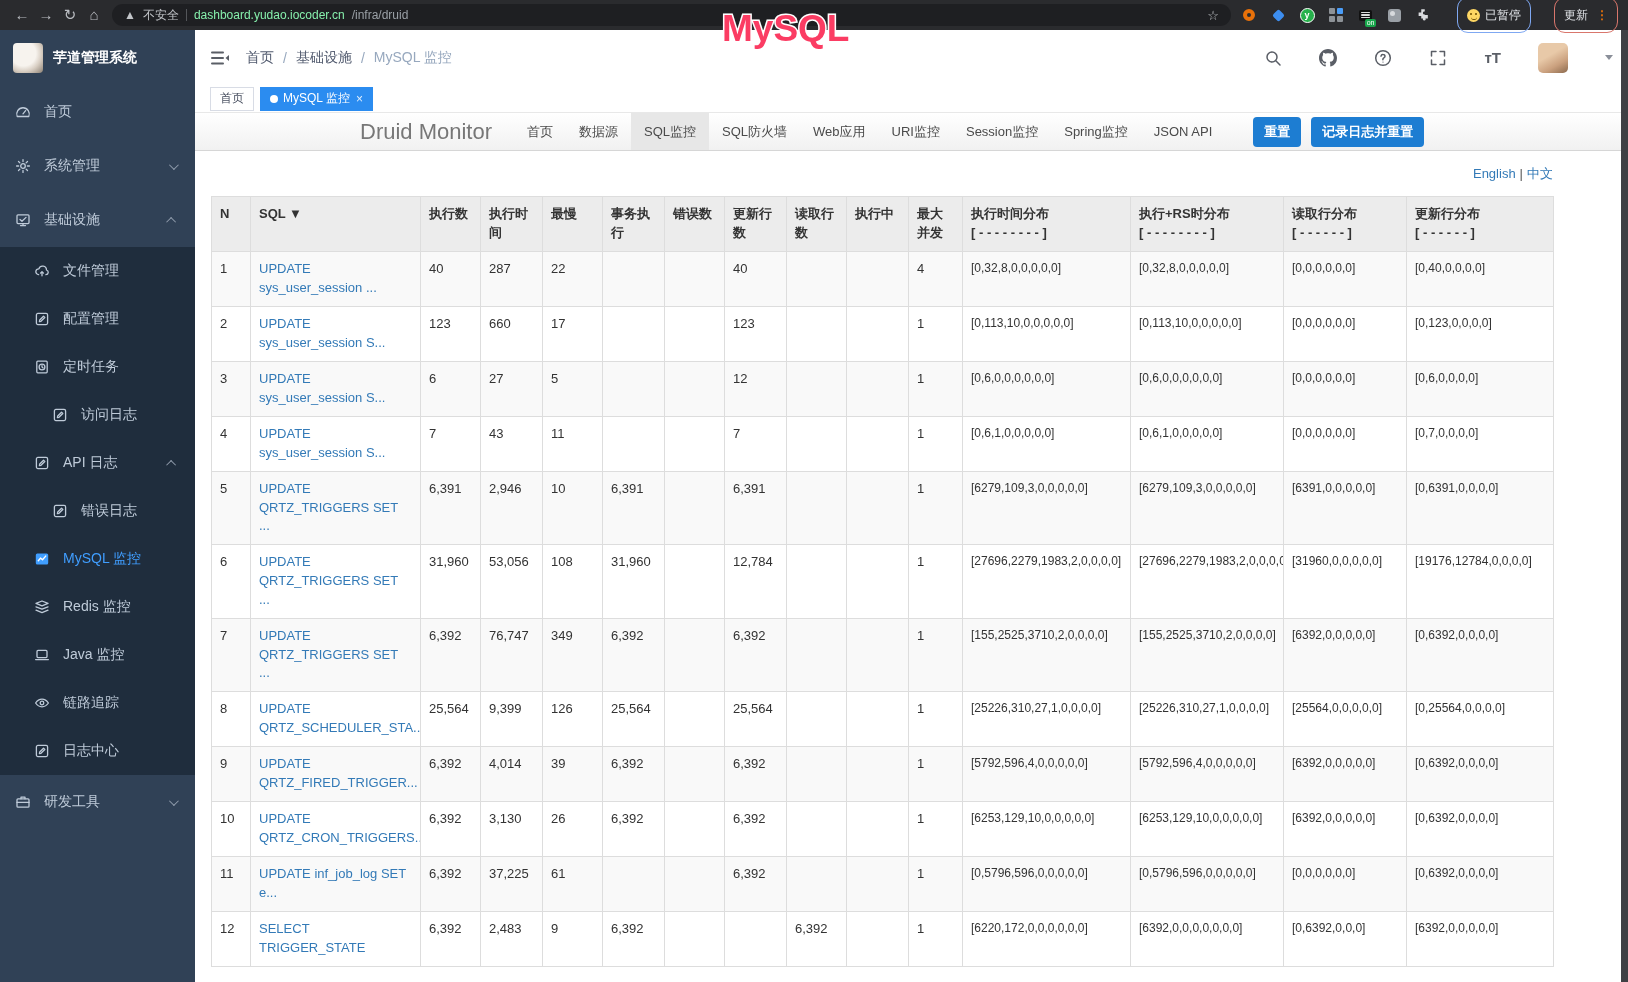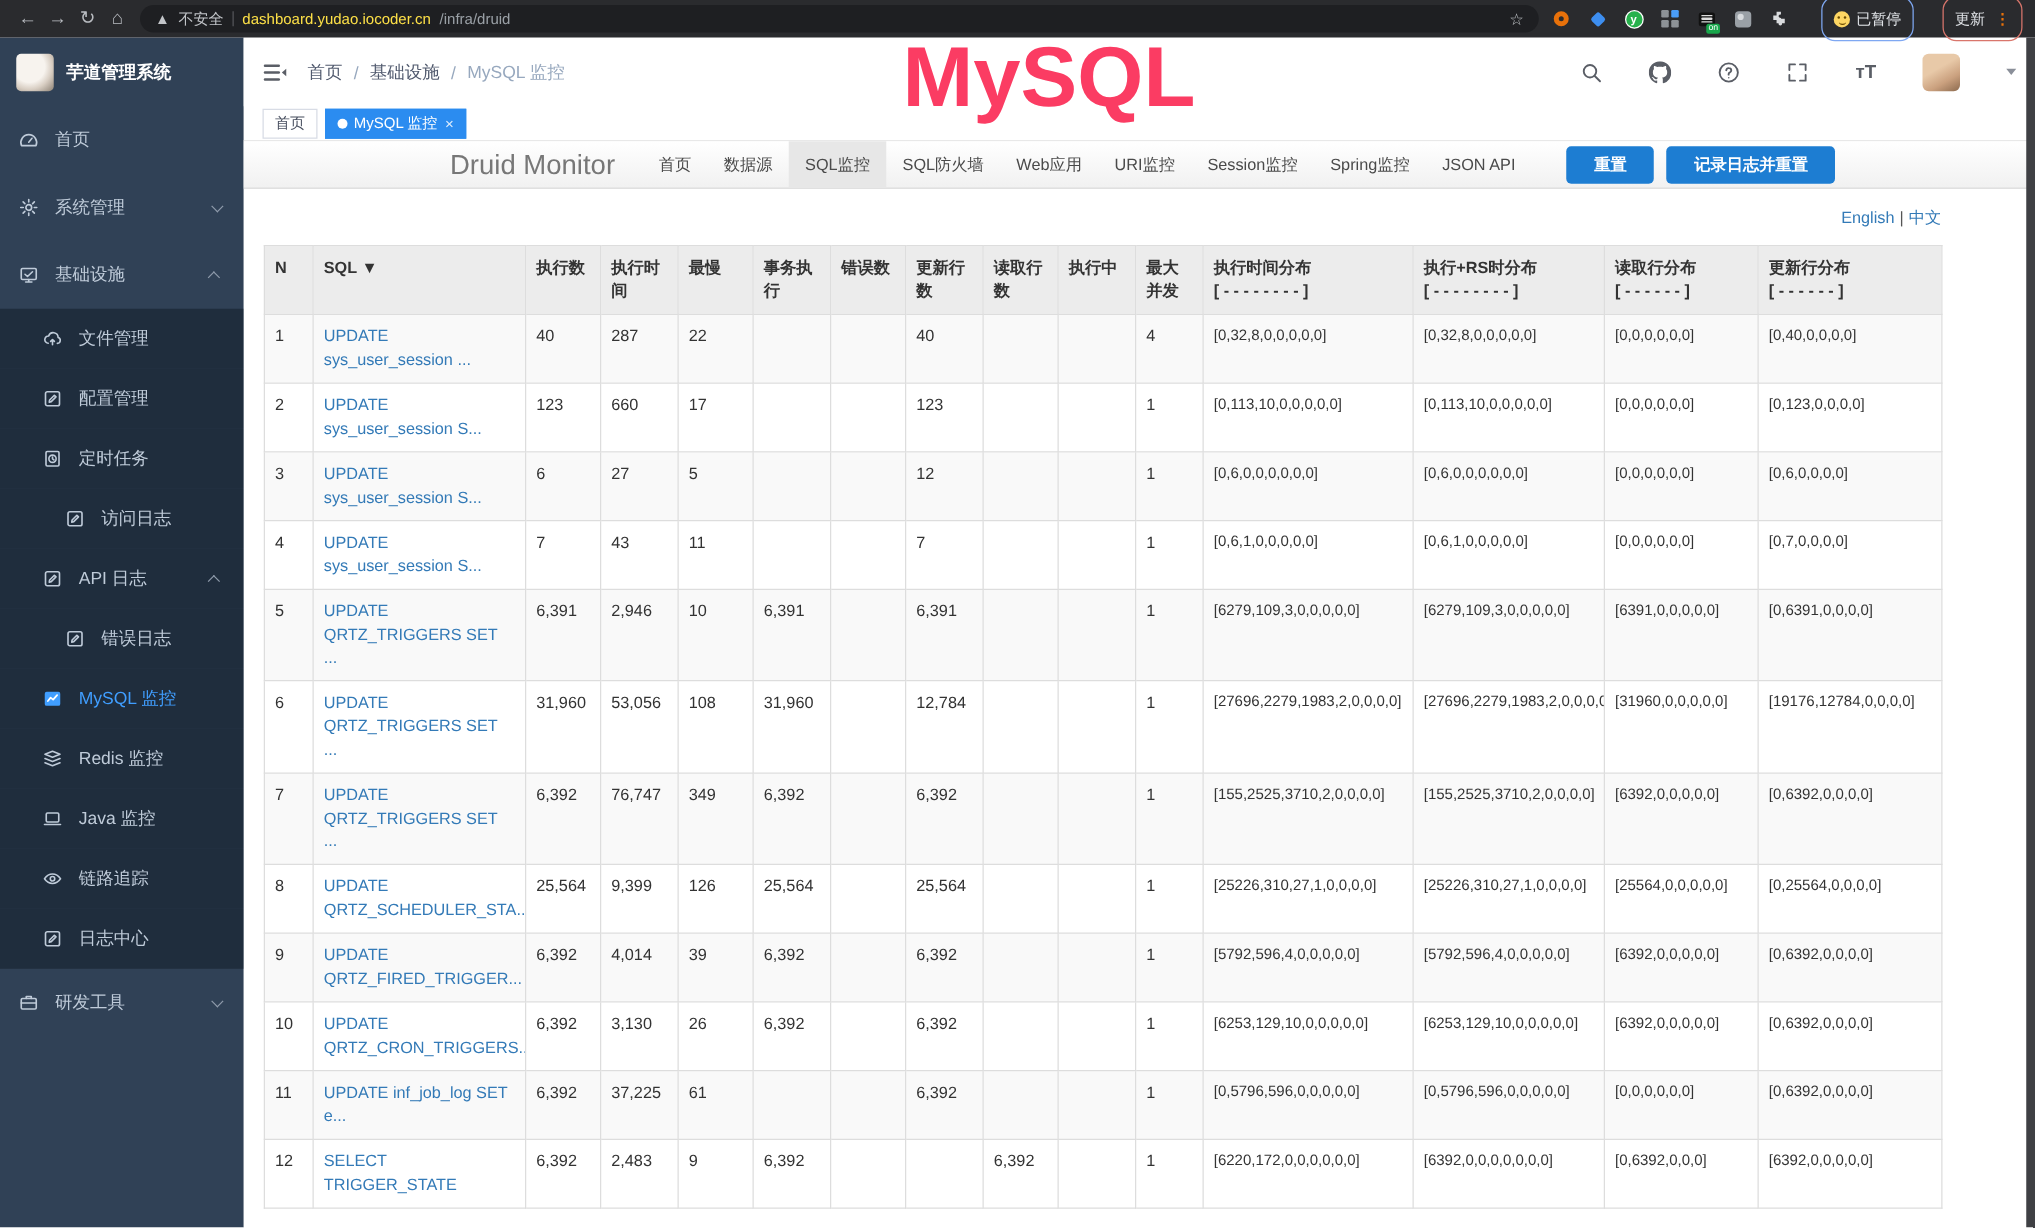--- a/index.html
+++ b/index.html
@@ -6,21 +6,21 @@
   html,body{width:1628px;height:982px;overflow:hidden;}
   body{font-family:"Liberation Sans",sans-serif;background:#fff;position:relative;}
 
   
   .chrome{height:30px;background:#2a2b2e;display:flex;align-items:center;padding:0 10px;gap:0;position:relative;z-index:5;}
   .navbtn{color:#b9bcc1;font-size:15px;width:24px;text-align:center;flex:0 0 auto;cursor:pointer;line-height:30px;}
   .urlbar{height:22px;background:#1e1f22;border-radius:11px;display:flex;align-items:center;padding:0 12px;margin:0 10px 0 6px;flex:1;min-width:0;color:#c8cace;font-size:12px;gap:7px;}
   .warn-ic{color:#c2c5c9;font-size:12px;}
   .warn-tx{color:#c2c5c9;}
   .url-sep{width:1px;height:12px;background:#54565a;}
-  .host{color:#fde047;}
+  .host{color:#86efac;}
   .path{color:#9aa0a6;}
   .star{margin-left:auto;color:#bfc2c6;font-size:13px;cursor:pointer;}
   .exts{display:flex;align-items:center;gap:13px;flex:0 0 auto;}
   .ext{width:16px;height:16px;display:flex;align-items:center;justify-content:center;cursor:pointer;position:relative;}
   .donut{width:12px;height:12px;border:4px solid #e8710a;border-radius:50%;}
   .gem{width:9px;height:9px;background:#3d8ef0;transform:rotate(45deg);border-radius:2px;}
   .ycirc{width:15px;height:15px;border-radius:50%;background:#27b14c;border:1.5px solid #fff;color:#fff;font-size:9px;font-weight:bold;display:flex;align-items:center;justify-content:center;}
   .sq{position:absolute;width:6px;height:6px;background:#8d9297;border-radius:1px;}
   .sq1{left:1px;top:1px}.sq2{right:1px;top:1px;background:#4a9df8}.sq3{left:1px;bottom:1px}.sq4{right:1px;bottom:1px}
   .listic{width:13px;height:11px;border-radius:2px;background:#111;display:flex;flex-direction:column;justify-content:space-evenly;padding:1px 2px;}
@@ -78,21 +78,21 @@
   .tag{height:24px;border:1px solid #d8dce5;background:#fff;color:#495060;font-size:12px;display:inline-flex;align-items:center;gap:5px;padding:0 9px;cursor:pointer;}
   .tag.active{background:#2b8cf0;border-color:#2b8cf0;color:#fff;}
   .tag-dot{width:8px;height:8px;border-radius:50%;background:#fff;}
   .tag-close{font-size:12px;opacity:.85;margin-left:1px;}
 
   
   .druid-nav{height:38px;background:linear-gradient(#ffffff,#f1f1f1);border-bottom:1px solid #d6d6d6;display:flex;align-items:center;padding-left:165px;flex:0 0 auto;}
   .druid-brand{font-size:22px;color:#777;margin-right:22px;cursor:pointer;}
   .dnav-item{font-size:13px;color:#4a4a4a;padding:0 13px;line-height:37px;height:37px;cursor:pointer;}
   .dnav-item.active{background:#e7e7e7;}
-  .dbtn{background:#1d7dd2;color:#fff;border:none;border-radius:4px;font-size:13px;font-weight:bold;padding:6px 22px;cursor:pointer;font-family:inherit;}
+  .dbtn{background:#1d7dd2;color:#fff;border:none;border-radius:4px;font-size:13px;font-weight:bold;padding:6px 11px;cursor:pointer;font-family:inherit;}
   .dbtn.first{margin-left:28px;}
   .dbtn + .dbtn{margin-left:10px;}
 
   
   .content{padding:14px 0 0 16px;flex:1;overflow:hidden;}
   .content-inner{width:1342px;}
   .lang-row{text-align:right;font-size:13px;color:#337ab7;}
   .lang-row a{color:#337ab7;text-decoration:none;cursor:pointer;}
   .lang-sep{color:#555;margin:0 4px;}
   .title-row{display:flex;align-items:center;margin-top:12px;}
@@ -109,21 +109,21 @@
   .stat thead th{background:#ececec;font-weight:bold;cursor:pointer;}
   .stat tbody tr{height:55px;}
   .stat tbody tr:nth-child(odd){background:#f9f9f9;}
   .stat td.hist{font-size:12px;white-space:nowrap;}
   .stat a.sql-link{color:#337ab7;text-decoration:none;cursor:pointer;}
 
   
   .scroll-strip{position:absolute;top:30px;right:0;width:7px;bottom:0;background:#3f4044;z-index:40;}
 
   
-  .mysql-overlay{position:absolute;left:722px;top:23px;z-index:60;font-size:68px;font-weight:bold;color:#fb3c63;-webkit-text-stroke:3px #fff;paint-order:stroke;text-shadow:0 0 2px #fff;pointer-events:none;font-family:"Liberation Sans",sans-serif;}
+  .mysql-overlay{position:absolute;left:722px;top:8px;z-index:60;font-size:37px;font-weight:bold;color:#fb3c63;-webkit-text-stroke:3px #fff;paint-order:stroke;text-shadow:0 0 2px #fff;pointer-events:none;font-family:"Liberation Sans",sans-serif;}
 </style>
 </head>
 <body>
 
 <div class="chrome">
   <span class="navbtn">←</span>
   <span class="navbtn">→</span>
   <span class="navbtn">↻</span>
   <span class="navbtn">⌂</span>
   <div class="urlbar">

